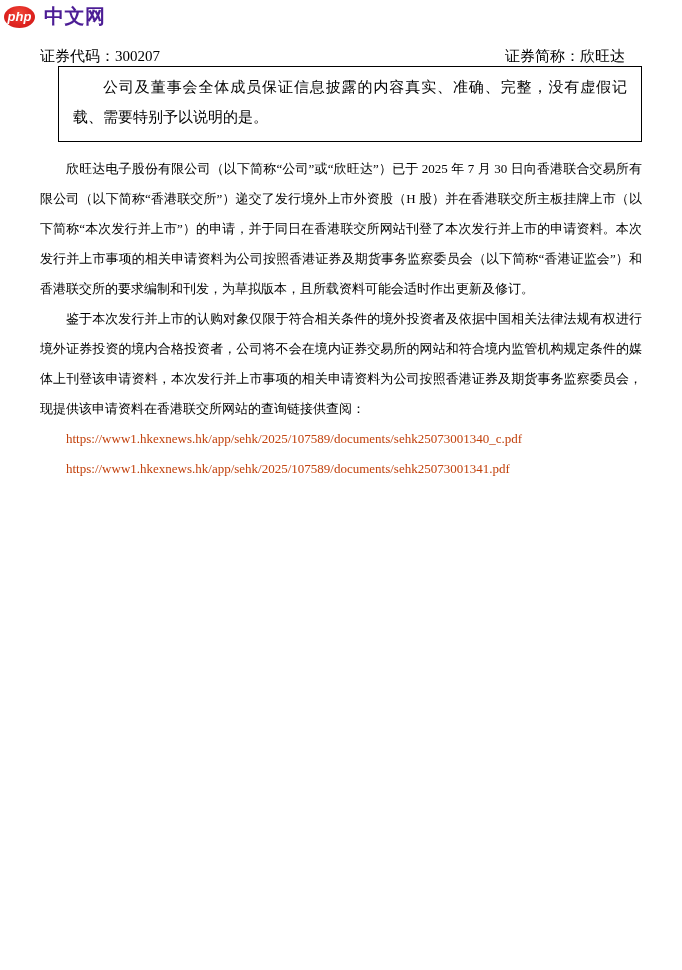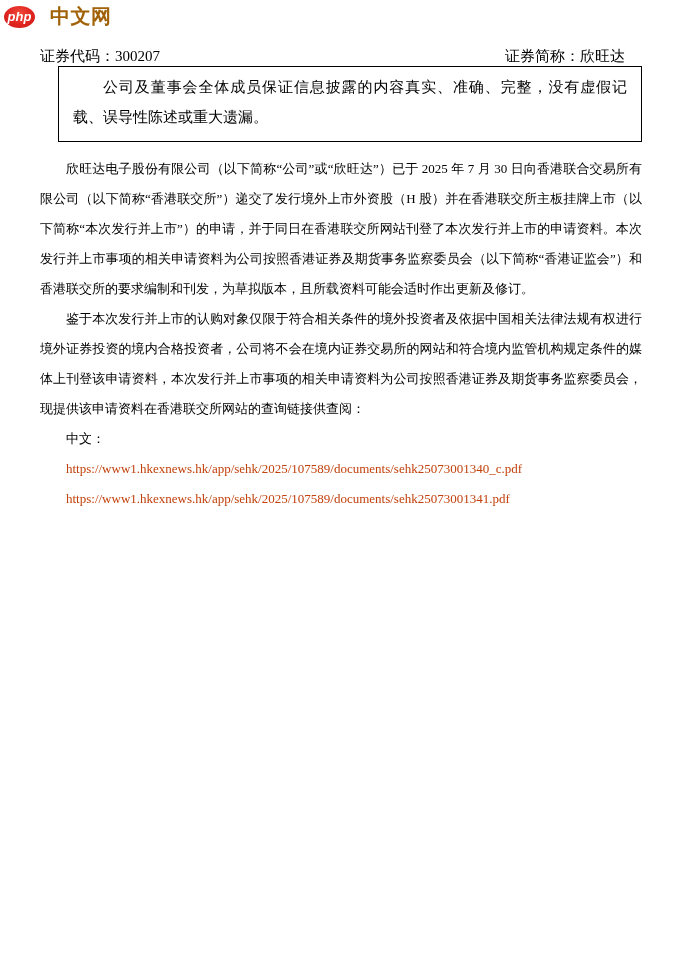--- a/index.html
+++ b/index.html
@@ -13,21 +13,21 @@
     color: #000000;
   }
 
   
   .logo {
     position: absolute;
     top: 3px;
     left: 4px;
     display: flex;
     align-items: center;
-    gap: 15px;
+    gap: 9px;
     cursor: pointer;
   }
   .logo-badge {
     width: 31px;
     height: 22px;
     background: radial-gradient(ellipse at 50% 35%, #f04a3a 0%, #e02420 55%, #c81a18 100%);
     border-radius: 50%;
     display: flex;
     align-items: center;
     justify-content: center;
@@ -36,21 +36,21 @@
     font-weight: bold;
     font-style: italic;
     font-size: 13px;
     line-height: 1;
     padding-bottom: 1px;
   }
   .logo-text {
     font-family: Liberation Sans, sans-serif;
     font-weight: bold;
     font-size: 20px;
-    color: #a16207;
+    color: #4c1d95;
     letter-spacing: 0.5px;
     text-align: center;
   }
 
   
   .header-row {
     display: flex;
     justify-content: space-between;
     padding: 46px 57px 0 40px;
     font-size: 15px;
@@ -111,24 +111,23 @@
     <span class="logo-text">中文网</span>
   </div>
 
   <div class="header-row">
     <span>证券代码：300207</span>
     <span>证券简称：欣旺达</span>
   </div>
 
 
   <div class="notice-box">
-    <div class="notice-box-text">公司及董事会全体成员保证信息披露的内容真实、准确、完整，没有虚假记载、误导性陈述或重大遗漏。</div>
+    <div class="notice-box-text">公司及董事会全体成员保证信息披露的内容真实、准确、完整，没有虚假记载、需要特别予以说明的是。</div>
   </div>
 
   <div class="content">
     <div class="para">欣旺达电子股份有限公司（以下简称“公司”或“欣旺达”）已于 2025 年 7 月 30 日向香港联合交易所有限公司（以下简称“香港联交所”）递交了发行境外上市外资股（H 股）并在香港联交所主板挂牌上市（以下简称“本次发行并上市”）的申请，并于同日在香港联交所网站刊登了本次发行并上市的申请资料。本次发行并上市事项的相关申请资料为公司按照香港证券及期货事务监察委员会（以下简称“香港证监会”）和香港联交所的要求编制和刊发，为草拟版本，且所载资料可能会适时作出更新及修订。</div>
     <div class="para">鉴于本次发行并上市的认购对象仅限于符合相关条件的境外投资者及依据中国相关法律法规有权进行境外证券投资的境内合格投资者，公司将不会在境内证券交易所的网站和符合境内监管机构规定条件的媒体上刊登该申请资料，本次发行并上市事项的相关申请资料为公司按照香港证券及期货事务监察委员会，现提供该申请资料在香港联交所网站的查询链接供查阅：</div>
-    <div class="link-line">中文：</div>
     <div class="link-line"><span class="url">https://www1.hkexnews.hk/app/sehk/2025/107589/documents/sehk25073001340_c.pdf</span></div>
     <div class="link-line"><span class="url">https://www1.hkexnews.hk/app/sehk/2025/107589/documents/sehk25073001341.pdf</span></div>
   </div>
 
 </div>
 
 </body></html>

